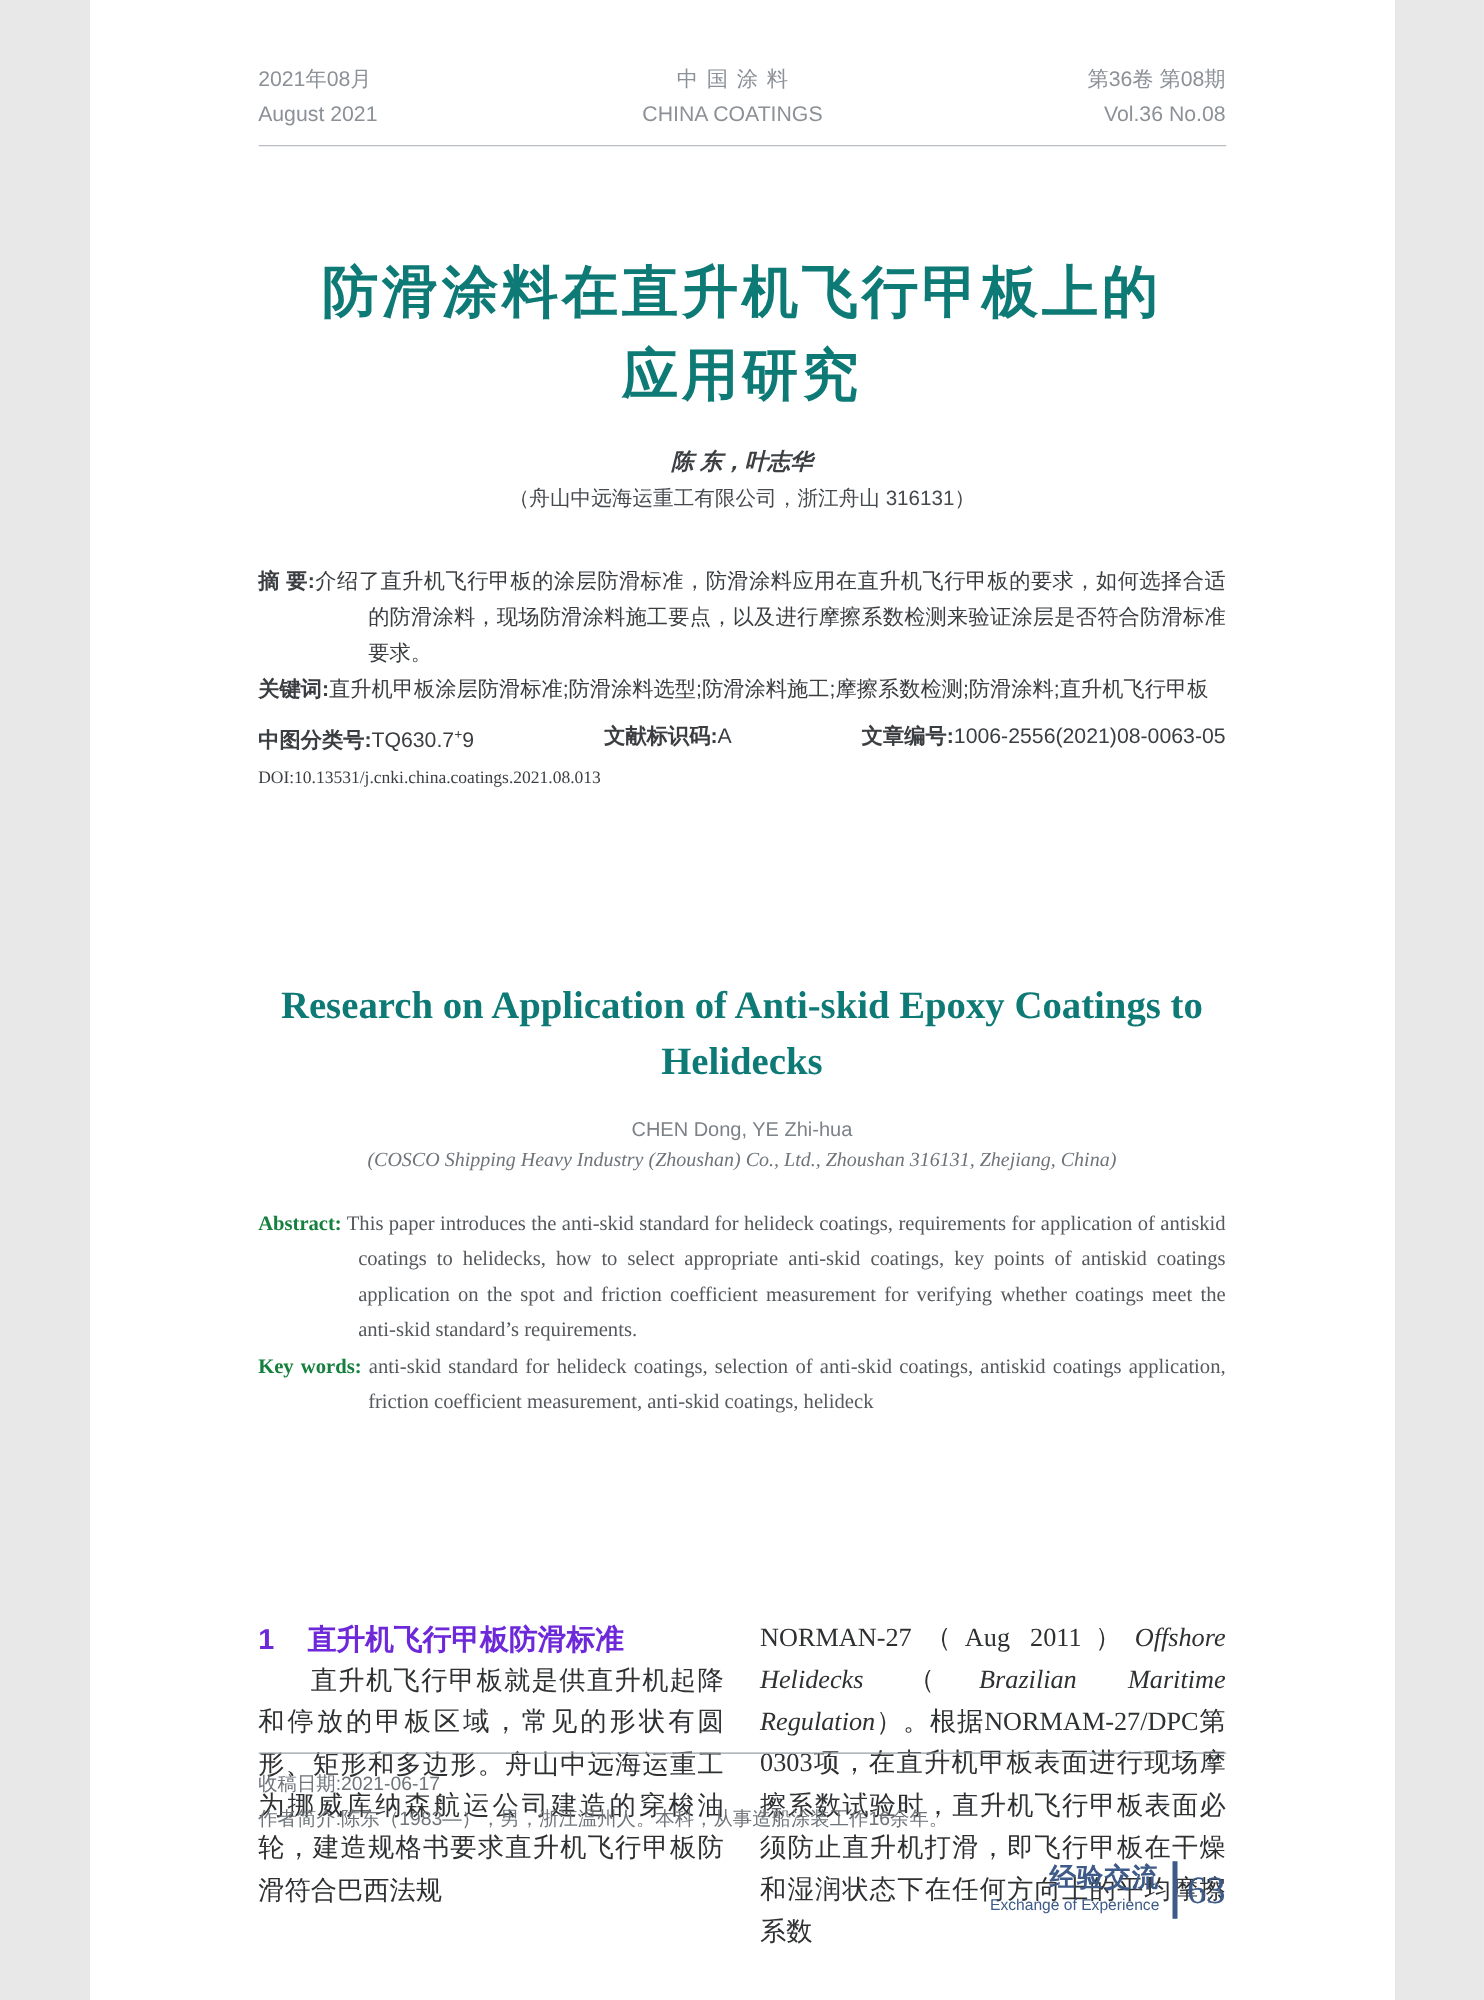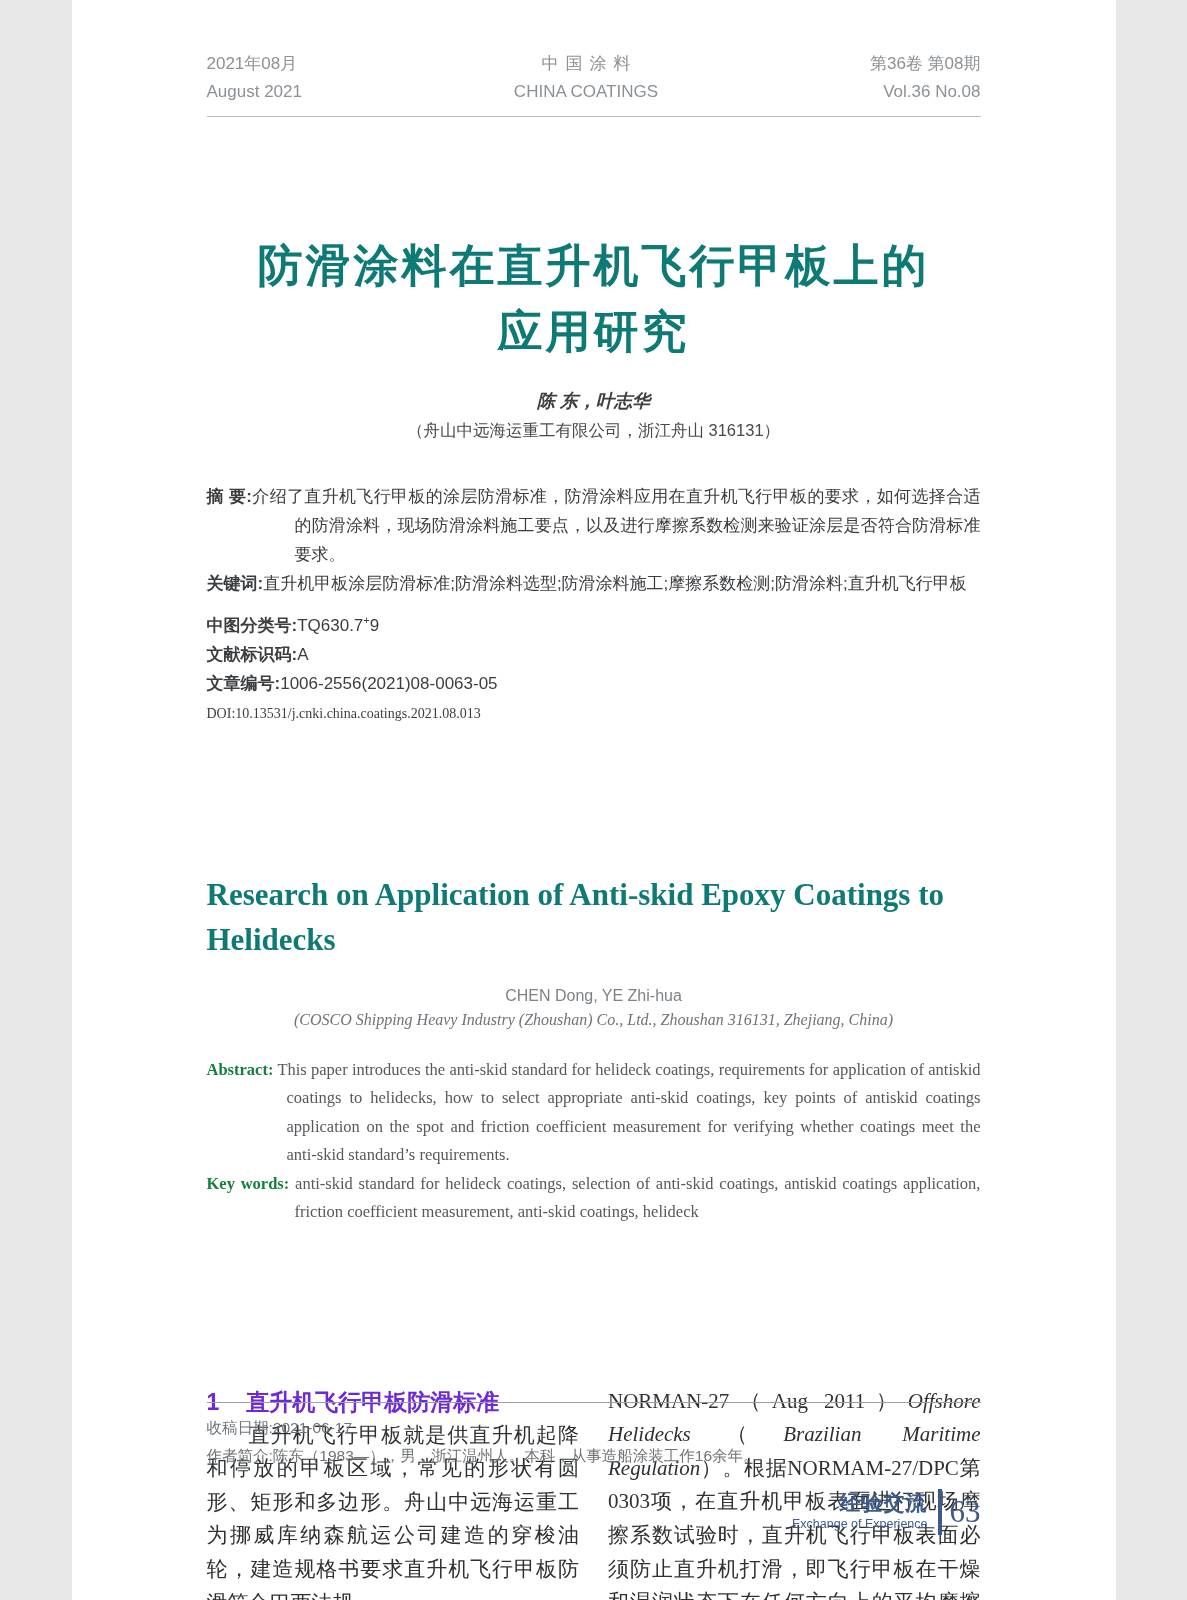--- a/index.html
+++ b/index.html
@@ -15,45 +15,45 @@
     padding-top:50px; padding-bottom:10px;
     border-bottom:1px solid #b9bdc1;
     display:flex; justify-content:space-between; align-items:flex-end;
     color:#8b9196; font-size:17px; line-height:28px;
   }
   .j-header .center { text-align:center; }
   .j-header .right  { text-align:right; }
   .j-header .cn-spaced { letter-spacing:7px; margin-right:-7px; }
   
   .cn-title {
-    margin-top:116px; text-align:center;
+    margin-top:84px; text-align:center;
     font-weight:bold; font-size:45px; line-height:66px; letter-spacing:3px;
     color:#0e7a76;
   }
   .cn-authors { margin-top:24px; text-align:center; font-size:18px; font-weight:bold; color:#3c4043;font-style:italic; }
   .cn-affil   { margin-top:7px;  text-align:center; font-size:16.5px; color:#46494d; }
   
   .cn-abstract {
     margin-top:40px; font-size:17px; line-height:29px; text-align:justify;
     padding-left:88px; text-indent:-88px; color:#3b3e41;
   }
   .cn-keywords { font-size:17px; line-height:29px; color:#3b3e41; }
   .label-b { font-weight:bold; }
   .meta-row {
     margin-top:8px; display:flex; justify-content:space-between;
-    font-size:17px; line-height:29px; color:#3b3e41;flex-direction:column;
+    font-size:17px; line-height:29px; color:#3b3e41;
   }
   .doi-line {
     margin-top:8px; font-family:"Liberation Serif", serif;
     font-size:14px; color:#3b3e41;
   }
   sup { font-size:11px; vertical-align:super; }
   
   .en-title {
-    margin-top:150px; text-align:left;
+    margin-top:150px; text-align:center;
     font-family:"Liberation Serif", serif; font-weight:bold;
     font-size:31px; line-height:45px; color:#0e7a76;
   }
   .en-authors { margin-top:25px; text-align:center; font-size:16px; color:#7c8287; }
   .en-affil {
     margin-top:6px; text-align:center; font-family:"Liberation Serif", serif;
     font-style:italic; font-size:16px; color:#6e7479;
   }
   .en-abstract, .en-keywords {
     font-family:"Liberation Serif", serif; font-size:16.5px; line-height:28.5px;

